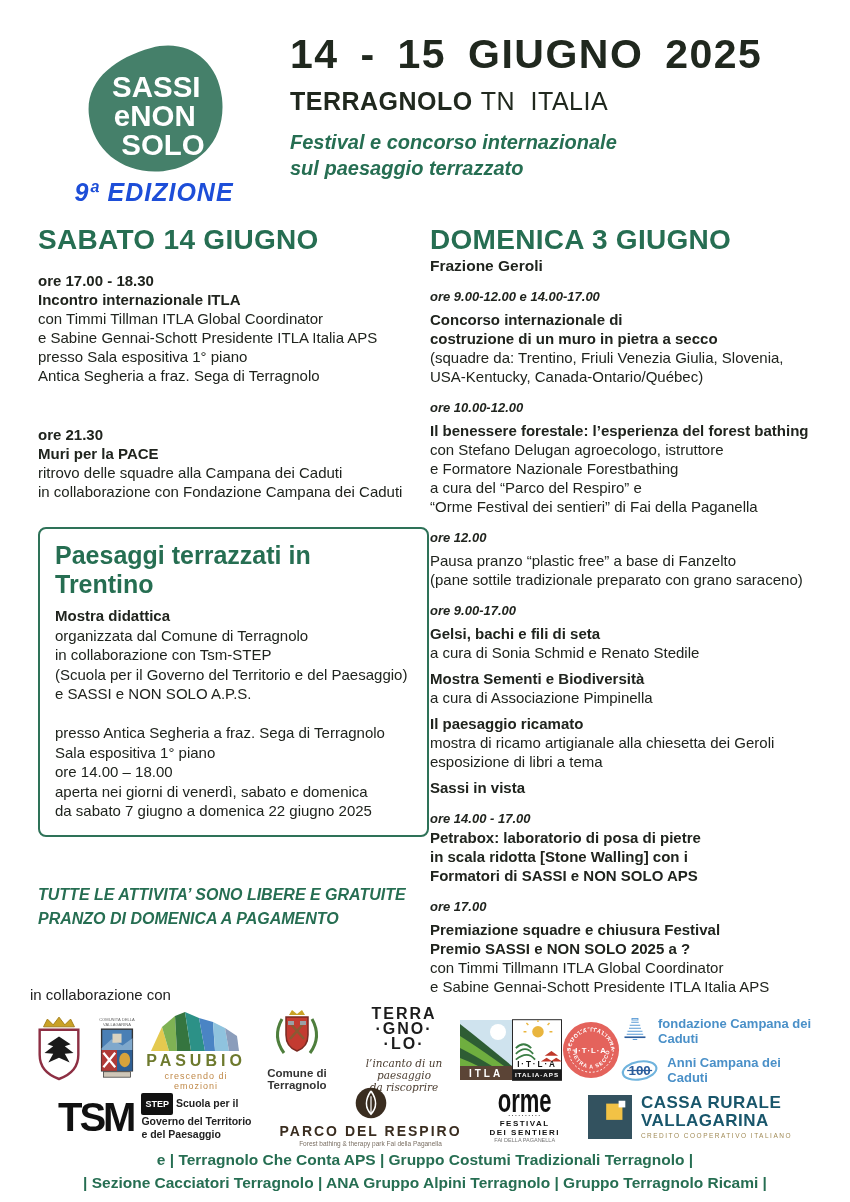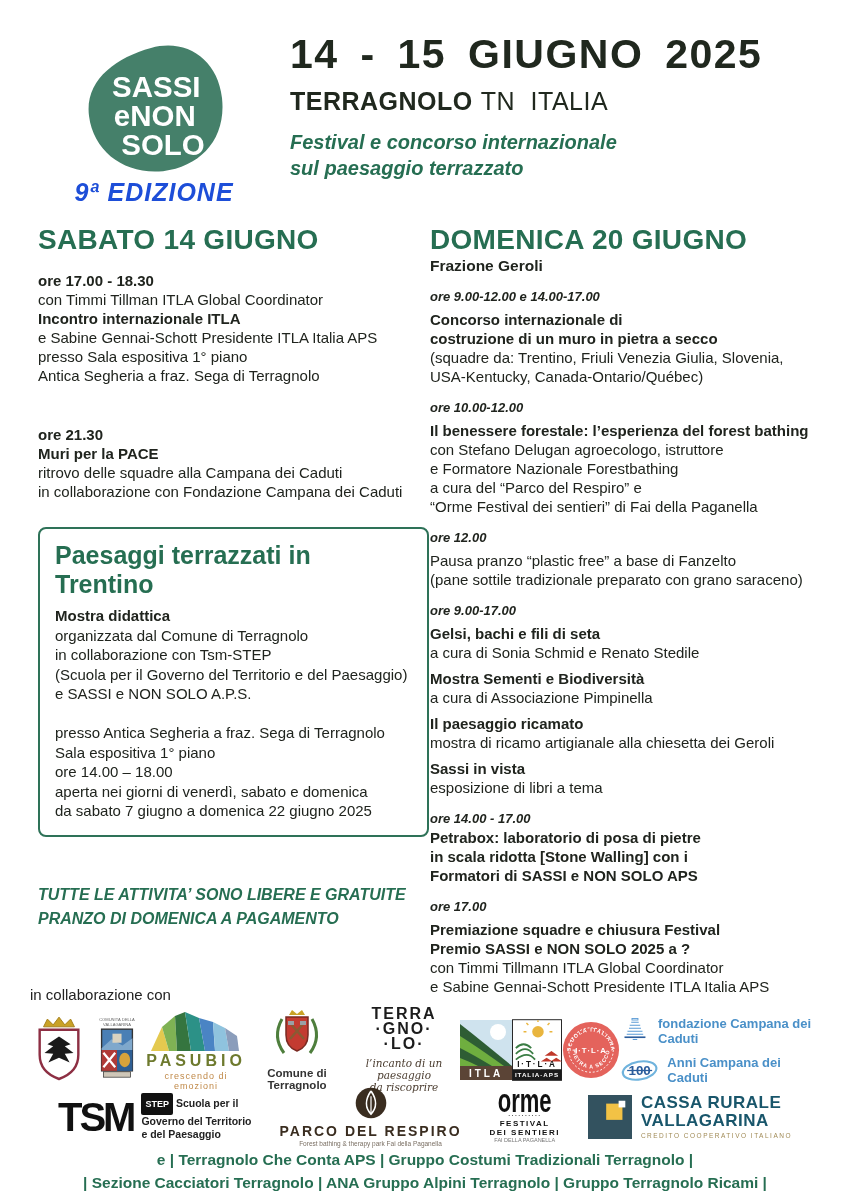--- a/index.html
+++ b/index.html
@@ -95,22 +95,22 @@
       <div>sul paesaggio terrazzato</div>
     </div>
   </div>
 
   <div class="col left">
     <h2>SABATO 14 GIUGNO</h2>
 
     <div class="event event-1">
 
     <div class="line bold">ore 17.00 - 18.30</div>
+        <div class="line bold">Incontro internazionale ITLA</div>
         <div class="line">con Timmi Tillman ITLA Global Coordinator</div>
-        <div class="line bold">Incontro internazionale ITLA</div>
         <div class="line">e Sabine Gennai-Schott Presidente ITLA Italia APS</div>
         <div class="line">presso Sala espositiva 1° piano</div>
         <div class="line">Antica Segheria a fraz. Sega di Terragnolo</div>
       </div>
 
     <div class="event">
 
     <div class="line bold">ore 21.30</div>
         <div class="line bold">Muri per la PACE</div>
         <div class="line">ritrovo delle squadre alla Campana dei Caduti</div>
@@ -135,21 +135,21 @@
         </div>
     </div>
 
     <div class="note">
       <div>TUTTE LE ATTIVITA’ SONO LIBERE E GRATUITE</div>
       <div>PRANZO DI DOMENICA A PAGAMENTO</div>
     </div>
   </div>
 
   <div class="col right">
-    <h2>DOMENICA 20 GIUGNO</h2>
+    <h2>DOMENICA 3 GIUGNO</h2>
     <div class="subheading">Frazione Geroli</div>
 
     <div class="event">
       <div class="time">ore 9.00-12.00 e 14.00-17.00</div>
       <div>
           <div class="line bold">Concorso internazionale di</div>
           <div class="line bold">costruzione di un muro in pietra a secco</div>
           <div class="line">(squadre da: Trentino, Friuli Venezia Giulia, Slovenia,</div>
           <div class="line">USA-Kentucky, Canada-Ontario/Québec)</div>
         </div>
@@ -173,22 +173,22 @@
     </div>
     <div class="event">
       <div class="time">ore 9.00-17.00</div>
       <div>
           <div class="line bold">Gelsi, bachi e fili di seta</div>
           <div class="line">a cura di Sonia Schmid e Renato Stedile</div>
           <div class="line bold gapline">Mostra Sementi e Biodiversità</div>
           <div class="line">a cura di Associazione Pimpinella</div>
           <div class="line bold gapline">Il paesaggio ricamato</div>
           <div class="line">mostra di ricamo artigianale alla chiesetta dei Geroli</div>
+          <div class="line">esposizione di libri a tema</div>
           <div class="line bold gapline">Sassi in vista</div>
-          <div class="line">esposizione di libri a tema</div>
         </div>
     </div>
     <div class="event tight">
       <div class="time">ore 14.00 - 17.00</div>
       <div>
           <div class="line bold">Petrabox: laboratorio di posa di pietre</div>
           <div class="line bold">in scala ridotta [Stone Walling] con i</div>
           <div class="line bold">Formatori di SASSI e NON SOLO APS</div>
         </div>
     </div>

